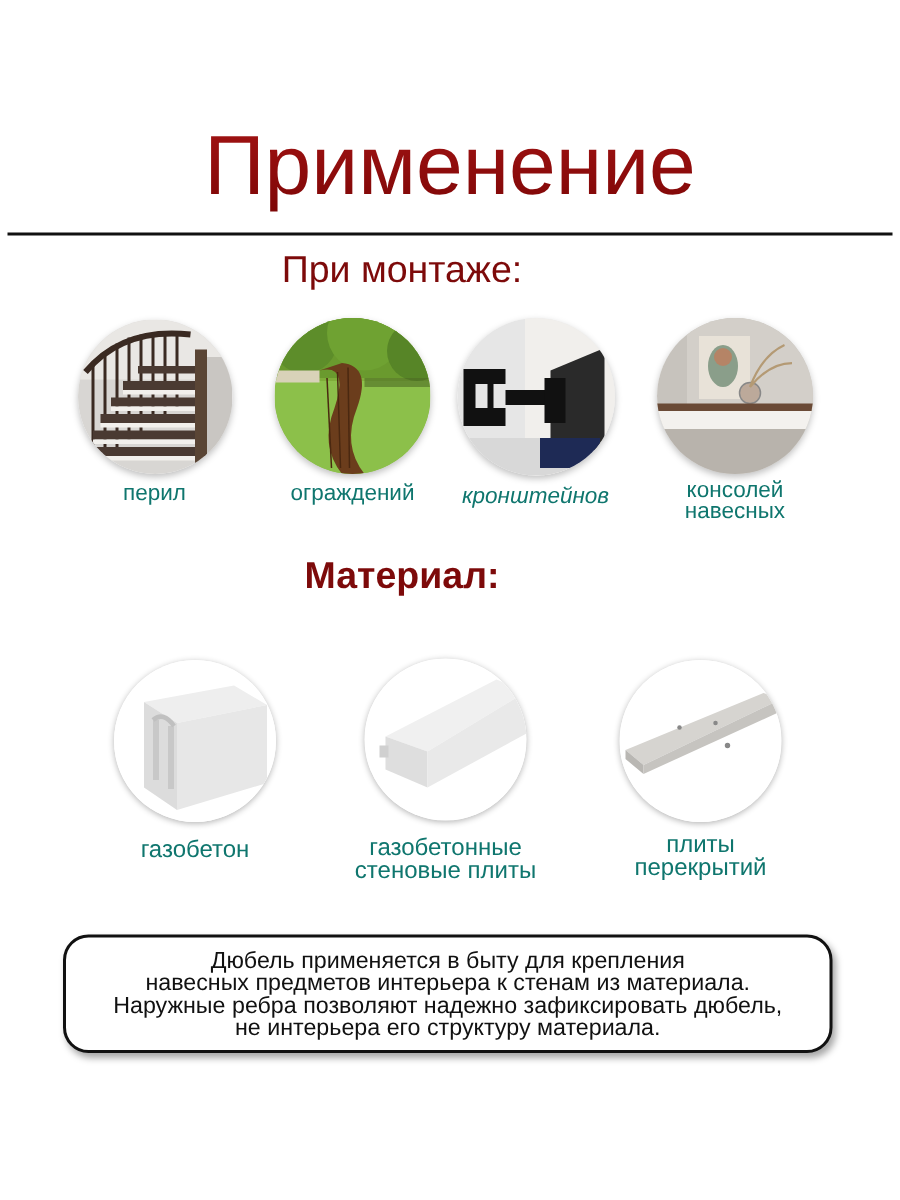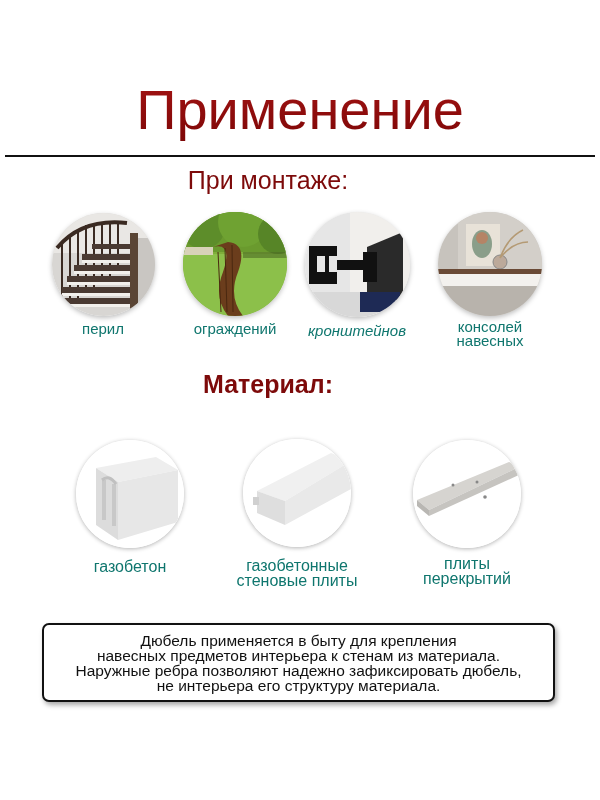--- a/index.html
+++ b/index.html
@@ -27,21 +27,21 @@
     position: absolute; border-radius: 50%; overflow: hidden;
     box-shadow: 0 2px 5px rgba(0,0,0,0.25);
   }
   .cap {
     position: absolute; text-align: center; font-family: "Liberation Sans", sans-serif;
     font-size: 15px; line-height: 14px; color: #0f766e; width: 140px;
   }
   .mcap { font-size: 16px; line-height: 15px; }
   .note {
     position: absolute; left: 42px; top: 623px; width: 509px; height: 75px;
-    border: 2px solid #111; border-radius: 7px; background: #fff;
+    border: 2px solid #111; border-radius: 17px; background: #fff;
     box-shadow: 2px 3px 5px rgba(0,0,0,0.35);
     display: flex; flex-direction: column; justify-content: center; align-items: center;
     font-family: "Liberation Sans", sans-serif; font-size: 15.5px; line-height: 15px; color: #111;
   }
   .note span { display: block; white-space: nowrap; text-align: center; }
   svg { display: block; }
 </style>
 </head>
 <body>
 

